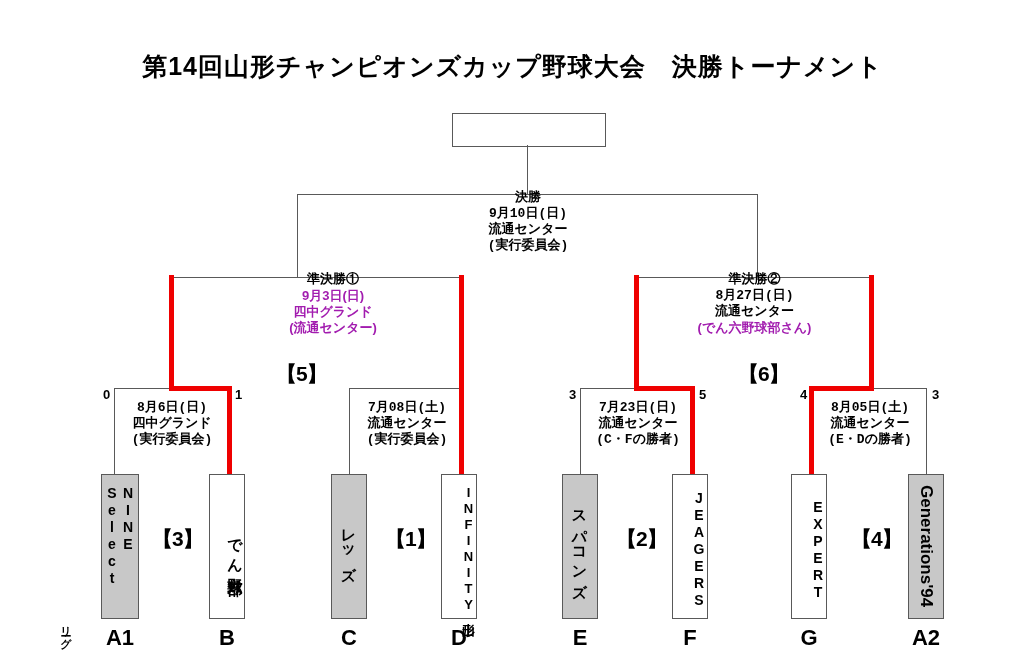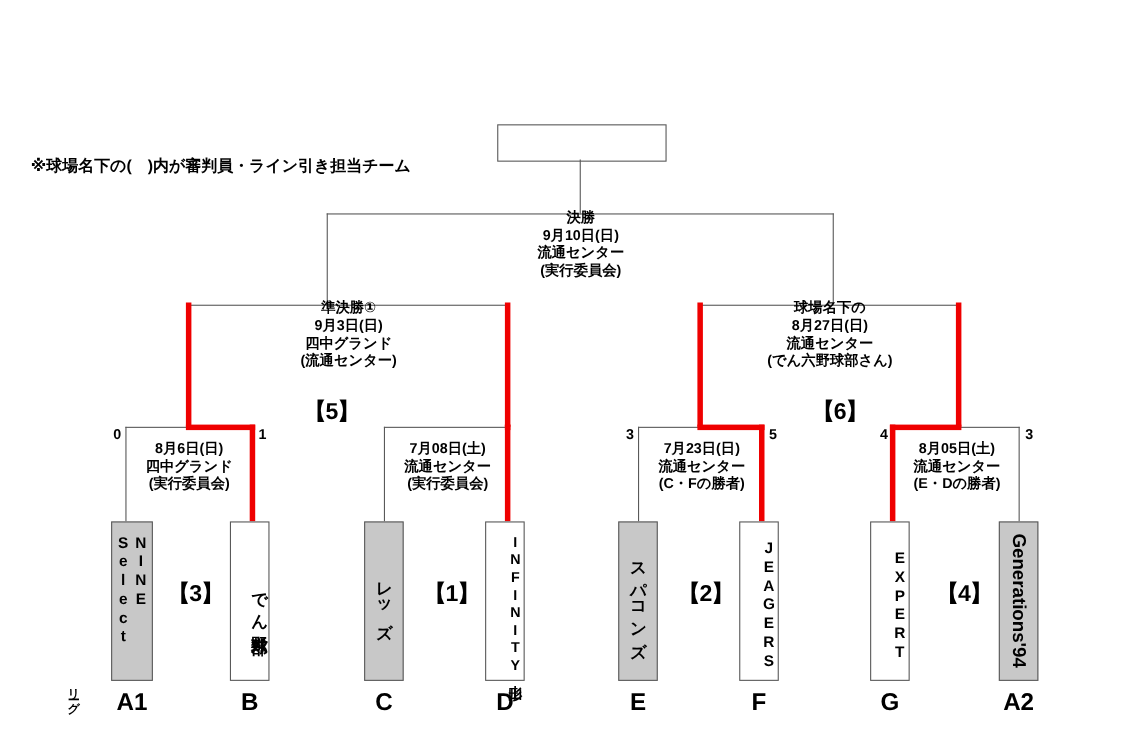--- a/index.html
+++ b/index.html
@@ -6,22 +6,22 @@
   body{font-family:"Liberation Sans","DejaVu Sans",sans-serif;color:#000;}
   #page{position:relative;width:1025px;height:668px;background:#fff;overflow:hidden;}
 
   .abs{position:absolute;}
 
   
   .title{left:0;top:50px;width:1025px;text-align:center;font-size:25px;font-weight:bold;letter-spacing:1px;}
   .note{left:28px;top:141px;font-size:14.5px;font-weight:bold;letter-spacing:0px;}
 
   .info{ text-align:center;font-size:13px;line-height:16px;font-weight:bold;}
-  .info .blk{color:#000;}
-  .info .red{color:#000000;}
+  .info .blk{color:#000;font-family:Liberation Mono, monospace;}
+  .info .red{color:#a21caf;}
 
   .bracket-num{font-size:21px;font-weight:bold;letter-spacing:-1px;}
 
   .score{font-size:13px;font-weight:bold;color:#000;}
 
   .grp{font-size:22px;font-weight:bold;text-align:center;}
 
   .league{left:60px;top:618px;width:16px;font-size:11px;line-height:12px;font-weight:bold;text-align:center;}
 
   
@@ -56,52 +56,52 @@
     writing-mode:vertical-rl;text-orientation:upright;
     font-size:14px;font-weight:bold;line-height:16px;letter-spacing:1px;
   }
   .vert-two > span.sec{margin-right:0px;}
 </style>
 </head>
 <body>
 
 <div id="page">
 
-  <div class="abs note">※球場名下の(　)内が審判員・ライン引き担当チーム</div>
+  <div class="abs title">第14回山形チャンピオンズカップ野球大会　決勝トーナメント</div>
 
   <div class="abs champbox" style="left:452px;top:113px;width:152px;height:32px;"></div>
 
   <div class="abs vline" style="left:527px;top:145px;height:50px;"></div>
 
   <div class="abs hline" style="left:297px;top:194px;width:461px;"></div>
   <div class="abs vline" style="left:297px;top:194px;height:83px;"></div>
   <div class="abs vline" style="left:757px;top:194px;height:83px;"></div>
 
   <div class="abs info" style="left:447px;top:190px;width:162px;">
     <div class="blk">決勝</div>
     <div class="blk">9月10日(日)</div>
     <div class="blk">流通センター</div>
     <div class="blk">(実行委員会)</div>
   </div>
 
   <div class="abs hline" style="left:172px;top:277px;width:290px;"></div>
-  <div class="abs info" style="left:236px;top:272px;width:162px;">
+  <div class="abs info" style="left:252px;top:272px;width:162px;">
     <div class="blk">準決勝①</div>
     <div class="red">9月3日(日)</div>
     <div class="red">四中グランド</div>
     <div class="red">(流通センター)</div>
   </div>
   <div class="abs bracket-num" style="left:276px;top:360px;">【5】</div>
 
   <div class="abs rvline" style="left:169px;top:275px;height:113px;"></div>
   <div class="abs rvline" style="left:459px;top:275px;height:113px;"></div>
 
   <div class="abs hline" style="left:636px;top:277px;width:236px;"></div>
   <div class="abs info" style="left:672px;top:272px;width:165px;">
-    <div class="blk">球場名下の</div>
+    <div class="blk">準決勝②</div>
     <div class="blk">8月27日(日)</div>
     <div class="blk">流通センター</div>
     <div class="red">(でん六野球部さん)</div>
   </div>
   <div class="abs bracket-num" style="left:738px;top:360px;">【6】</div>
 
   <div class="abs rvline" style="left:634px;top:275px;height:113px;"></div>
   <div class="abs rvline" style="left:869px;top:275px;height:113px;"></div>
 
   <div class="abs hline" style="left:114px;top:388px;width:117px;"></div>

